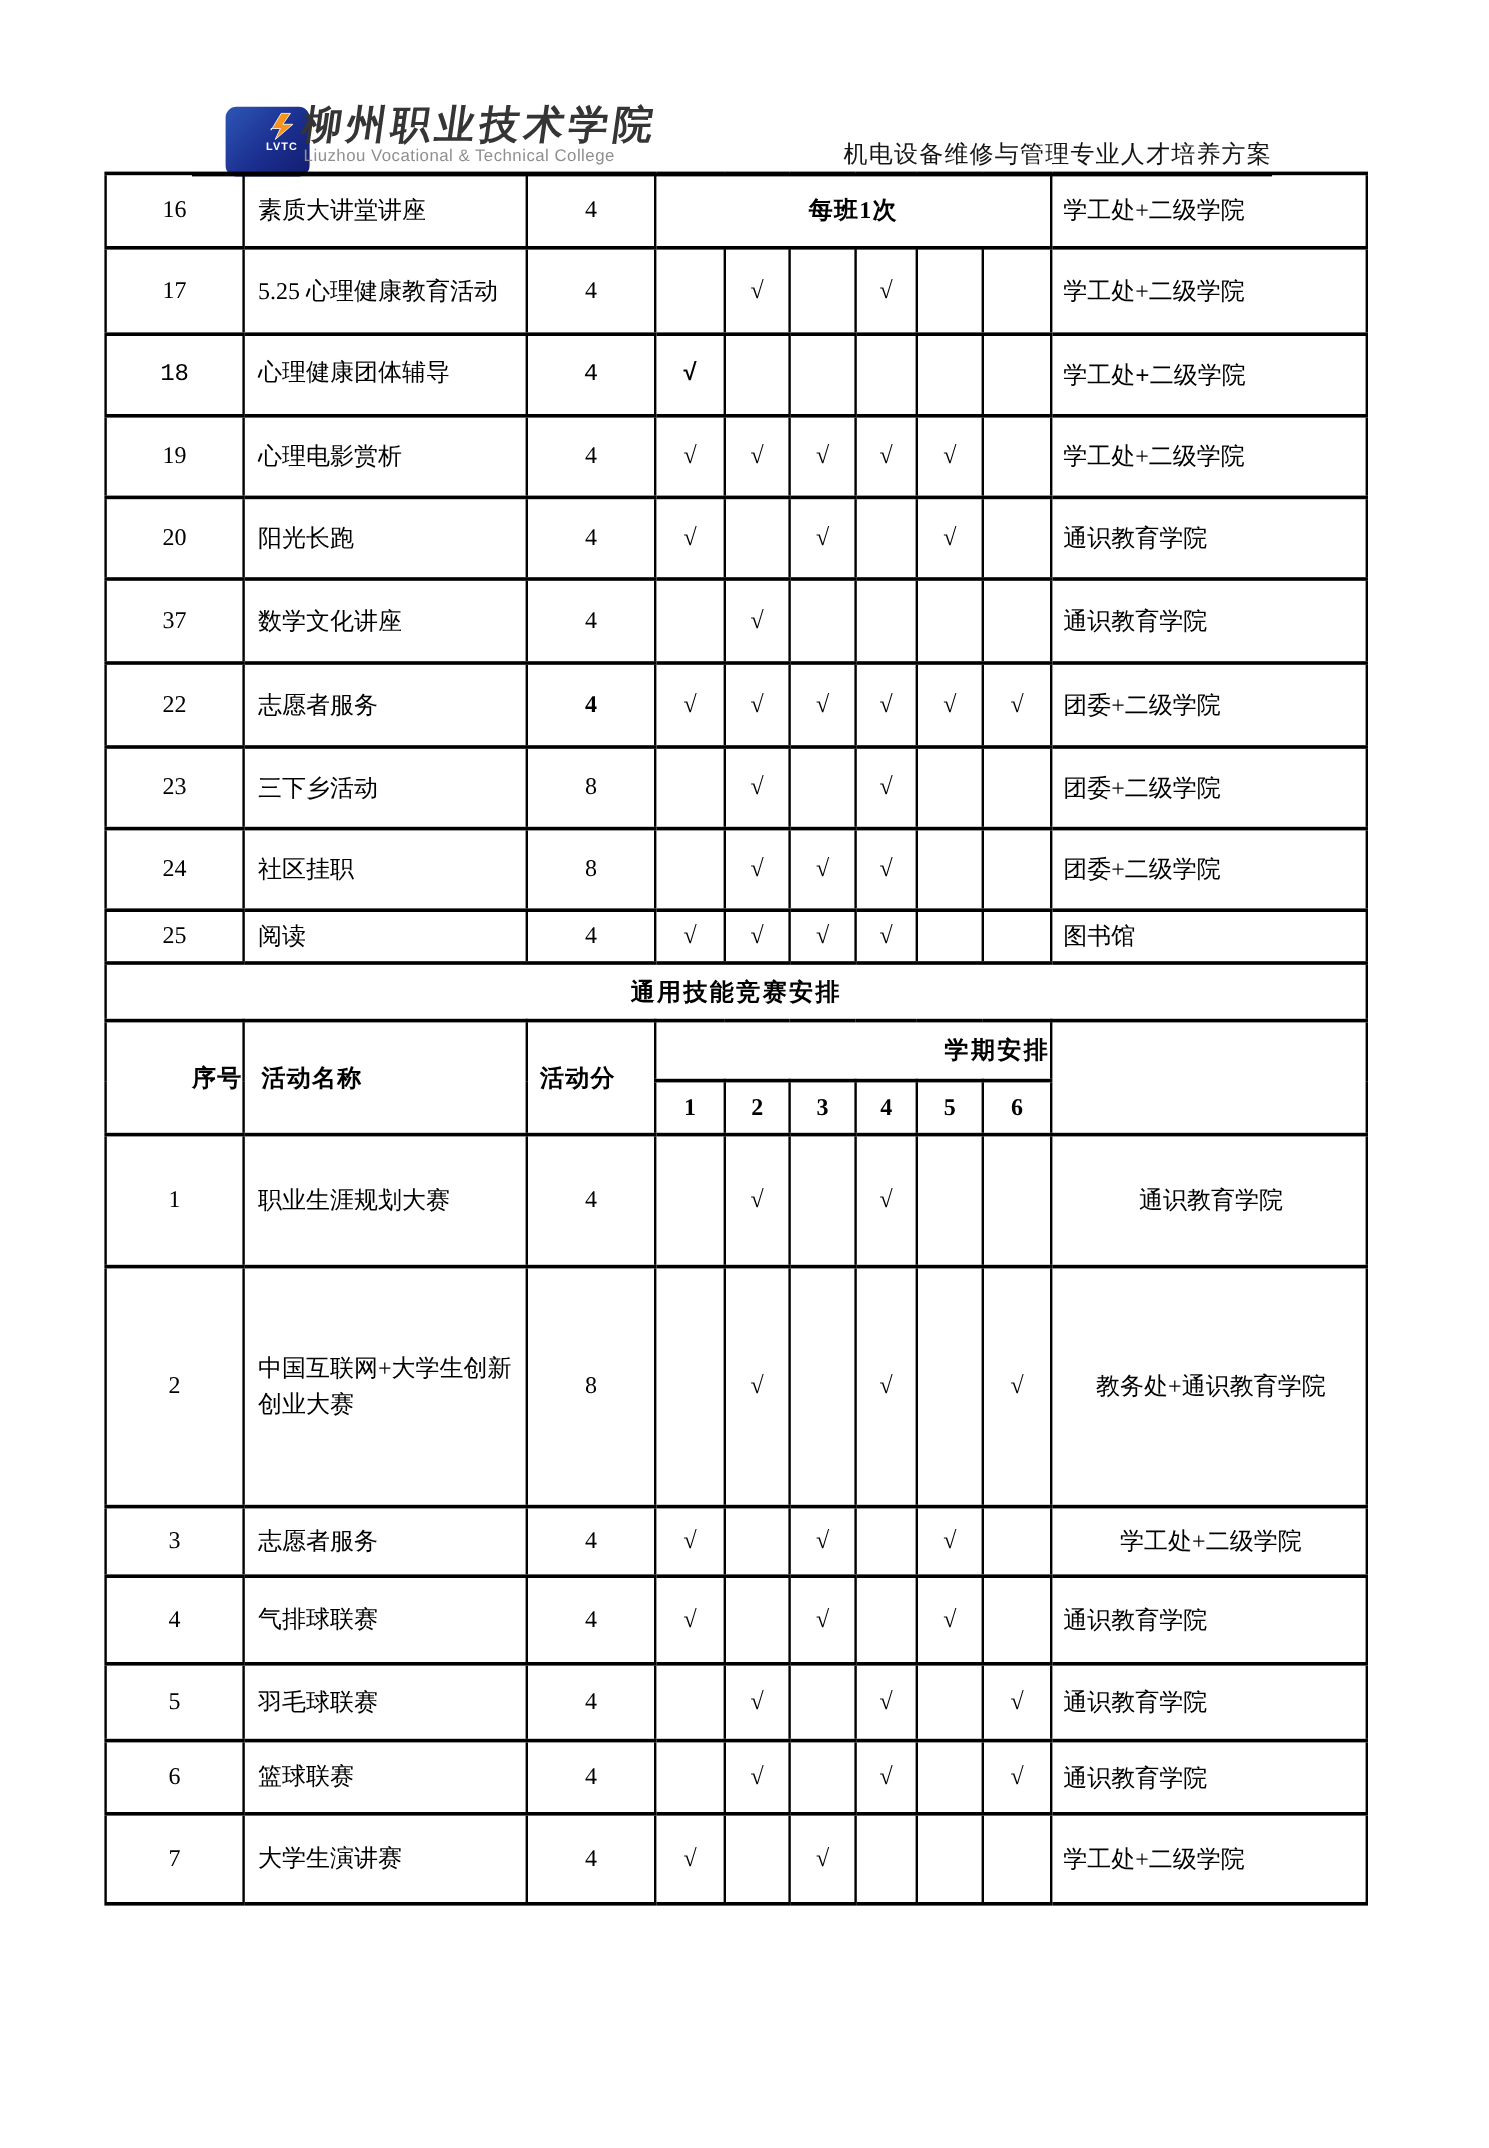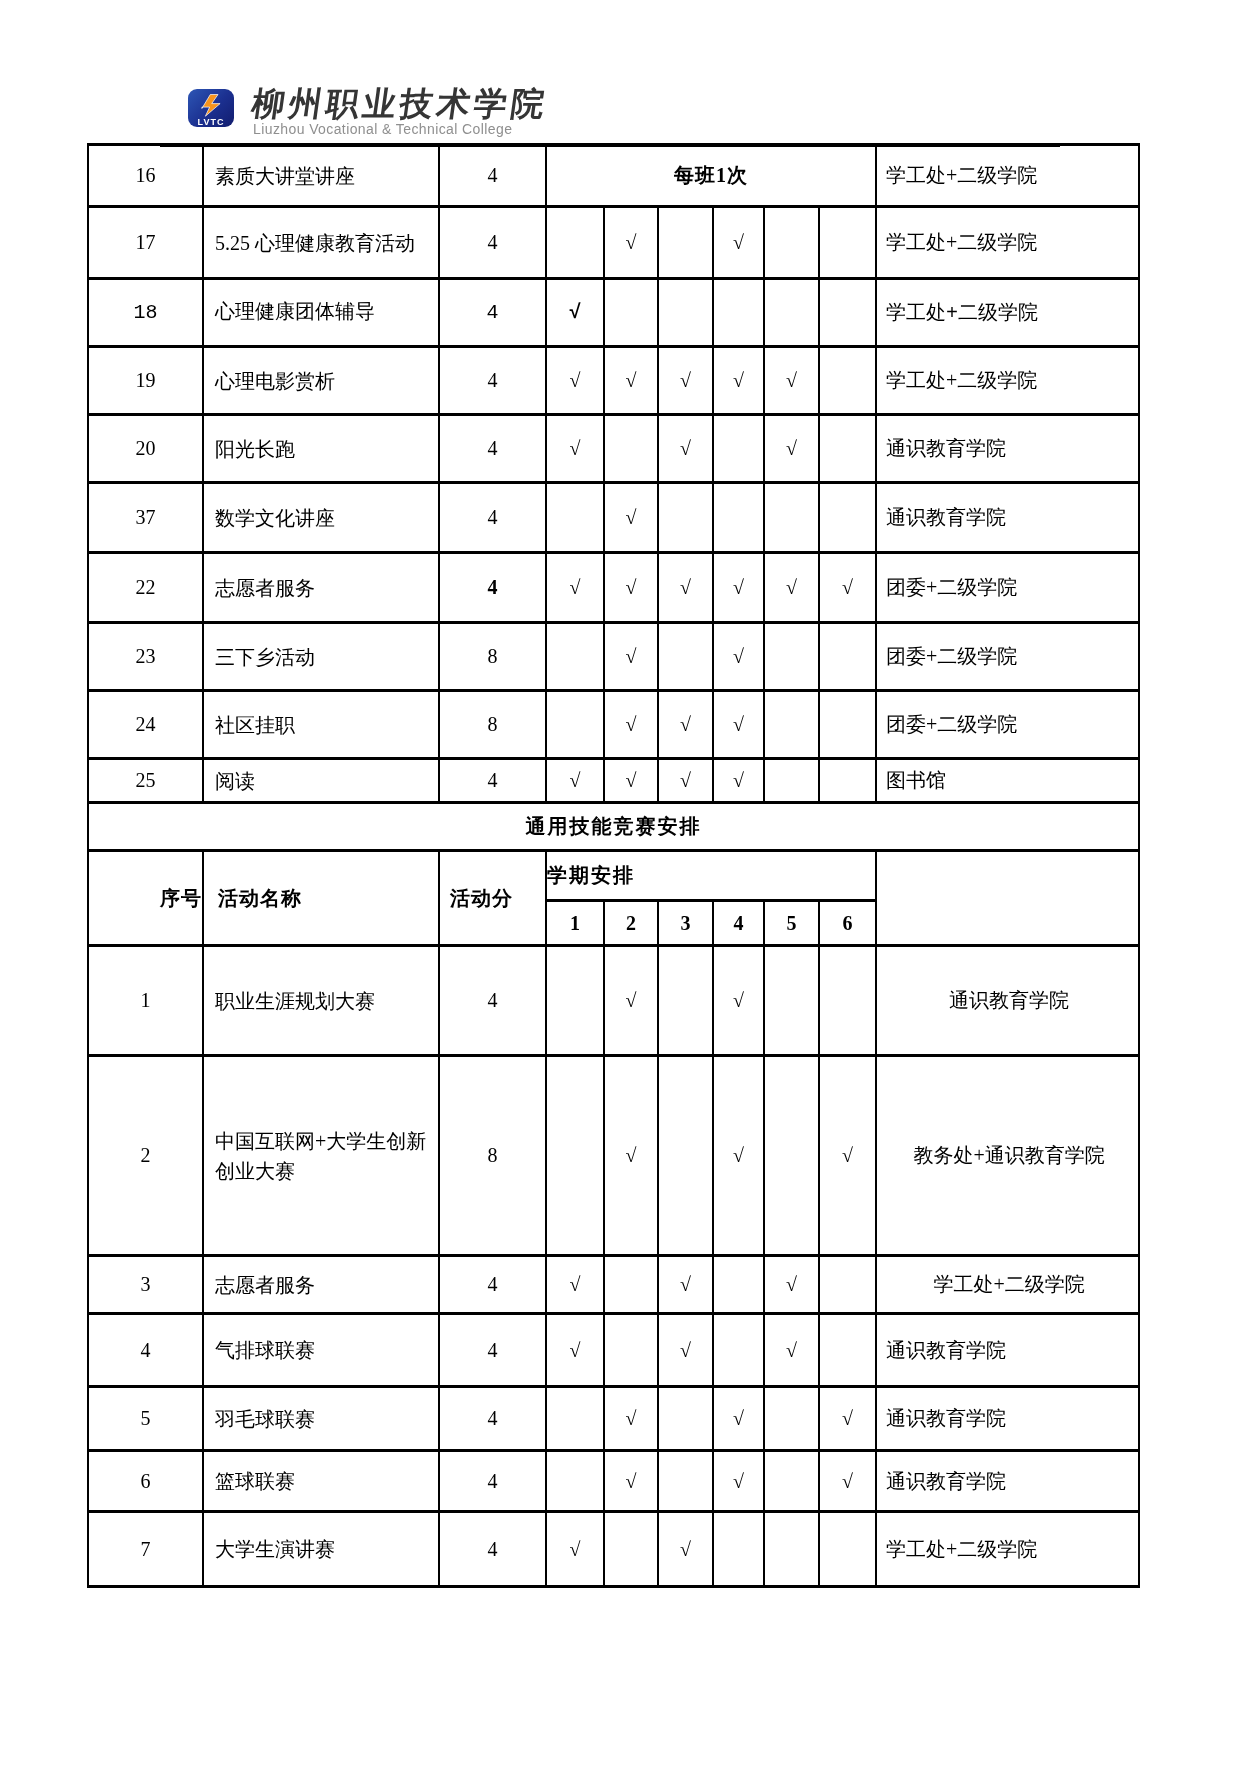--- a/index.html
+++ b/index.html
@@ -1,22 +1,22 @@
 <!DOCTYPE html>
 <html><head>
 <meta charset="utf-8">
 <style>
   html,body{margin:0;padding:0;background:#e8e8e8;}
   .page{position:relative;width:1241px;height:1790px;background:#ffffff;margin:0 auto;
         font-family:"Liberation Serif","DejaVu Serif",serif;color:#000;overflow:hidden;}
 
   
-  .logo-badge{position:absolute;left:188px;top:89px;width:46px;height:38px;border-radius:9px;
+  .logo-badge{position:absolute;left:188px;top:89px;width:46px;height:58px;border-radius:9px;
               background:linear-gradient(135deg,#2d56b5 0%,#1b2f8f 55%,#121d6e 100%);
-              display:flex;flex-direction:column;align-items:center;justify-content:flex-start;}
+              display:flex;flex-direction:column;align-items:center;justify-content:flex-start;padding-left:24px;}
   .logo-badge svg{display:block;margin-top:4px;}
   .logo-badge .lvtc{font-family:"Liberation Sans",sans-serif;font-size:9px;font-weight:bold;
                     color:#fff;letter-spacing:1px;line-height:10px;}
   .college-cn{position:absolute;left:252px;top:82px;font-size:33px;font-weight:bold;color:#353535;
               letter-spacing:4px;transform:skewX(-8deg);white-space:nowrap;}
   .college-en{position:absolute;left:253px;top:121px;font-size:14px;color:#8f8f8f;
               font-family:"Liberation Sans",sans-serif;letter-spacing:.4px;white-space:nowrap;}
   .doc-title{position:absolute;top:115px;right:181px;font-size:20px;color:#151515;
              letter-spacing:1px;white-space:nowrap;}
   .header-rule{position:absolute;left:160px;top:144px;width:900px;height:3px;background:#000;}
@@ -32,39 +32,40 @@
   .cell-sem{text-align:center;font-weight:bold;font-size:21px;}
   .cell-note{text-align:center;font-weight:bold;letter-spacing:1px;}
   .cell-org{text-align:left;padding:0 6px 0 9px !important;font-size:19px;white-space:nowrap;}
   .org-center{text-align:center !important;}
   .bold{font-weight:bold;}
   .section-title{text-align:center;font-weight:bold;font-size:22px;letter-spacing:2px;}
   .th{font-weight:bold;font-size:21px;}
   .th-seq{text-align:right;letter-spacing:1px;}
   .th-name{text-align:left;padding-left:14px !important;letter-spacing:1px;}
   .th-score{text-align:left;padding-left:10px !important;letter-spacing:1px;}
-  .th-sem-group{text-align:left;letter-spacing:2px;margin-top:33px;}
+  .th-sem-group{text-align:right;letter-spacing:2px;margin-top:33px;}
   .th-num{text-align:center;font-size:20px;}
 
   
   .page-number{position:absolute;top:1692px;left:0;width:1125px;text-align:center;font-size:19px;color:#111;}
 </style>
 </head>
 <body>
 
 <div class="page">
 
   <div class="logo-badge">
     <svg width="28" height="24" viewBox="0 0 40 34">
       <path d="M7 22 L19 2 L30 2 L21 15 L33 15 L12 33 L18 20 L7 20 Z" fill="#f7941d" stroke="#ffffff" stroke-width="1"></path>
     </svg>
     <span class="lvtc">LVTC</span>
   </div>
   <div class="college-cn">柳州职业技术学院</div>
   <div class="college-en">Liuzhou Vocational &amp; Technical College</div>
+  <div class="doc-title">机电设备维修与管理专业人才培养方案</div>
   <div class="header-rule"></div>
 
   <table class="acts">
     <colgroup>
       <col style="width:115px">
         <col style="width:236px">
         <col style="width:107px">
       <col style="width:58px">
         <col style="width:54px">
         <col style="width:55px">

